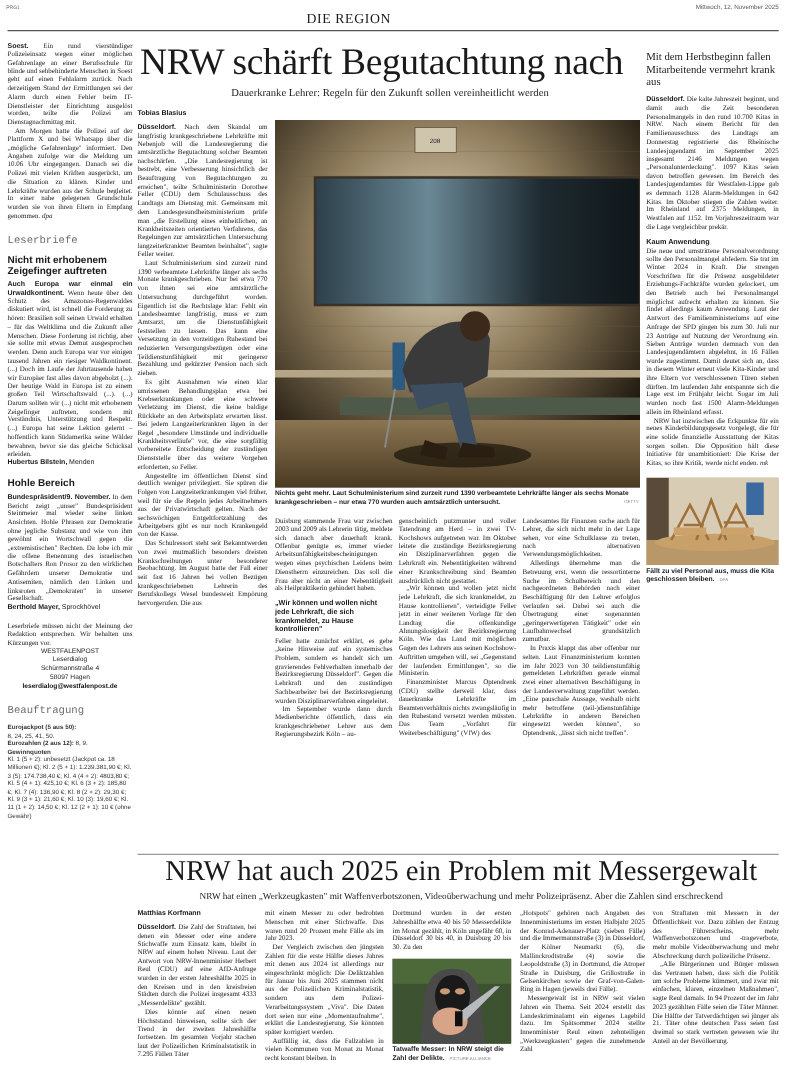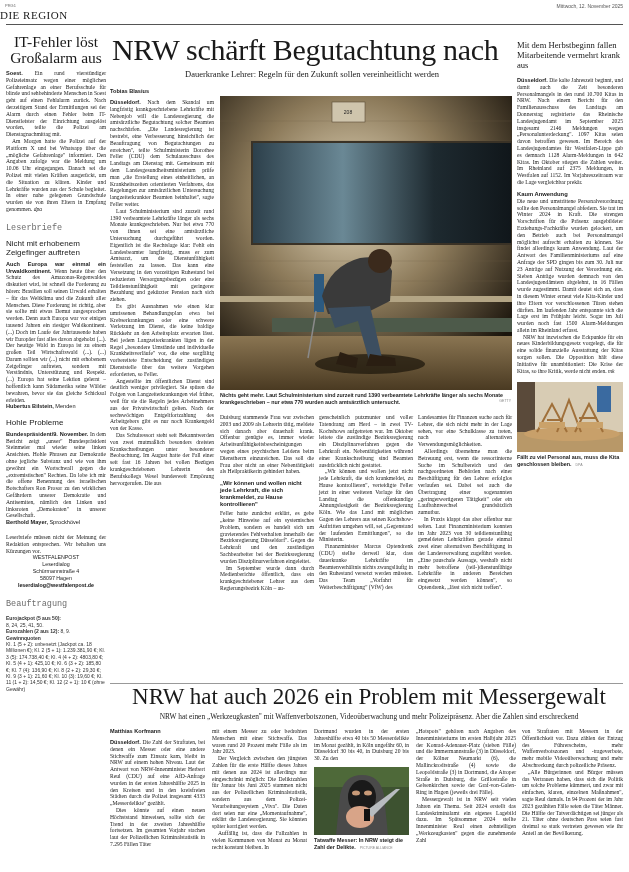--- a/index.html
+++ b/index.html
@@ -10,29 +10,29 @@
   .abs { position: absolute; }
   p { font-size: 5.6px; line-height: 6.8px; text-align: justify; hyphens: auto; }
   p + p { text-indent: 6px; }
   .kick { font-family: "Liberation Sans", sans-serif; font-weight: bold; }
   .bold { font-family: "Liberation Sans", sans-serif; font-weight: bold; }
   .author { font-family: "Liberation Sans", sans-serif; font-weight: bold; font-size: 5.6px; }
   .subhead { font-family: "Liberation Sans", sans-serif; font-weight: bold; font-size: 5.8px; margin-top: 5px; line-height: 7px; }
 
   
   #page-code { left: 5px; top: 3px; font-size: 4px; color: #666; font-family: "Liberation Sans", sans-serif; }
-  #section-title { left: 0; width: 558px; top: 9px; font-size: 11px; letter-spacing: 0.5px; }
+  #section-title { left: 0; width: 558px; top: 9px; text-align: center; font-size: 11px; letter-spacing: 0.5px; }
   #date-line { right: 6px; top: 3px; font-size: 5px; color: #555; font-family: "Liberation Sans", sans-serif; }
   #header-rule { left: 6px; right: 6px; top: 24px; height: 1px; background: #555; }
 
   
   #left-col { left: 6px; top: 34px; width: 100px; }
   #left-col h2 { font-size: 15.5px; line-height: 16px; text-align: center; font-weight: normal; margin-bottom: 4px; }
   .section-label { font-family: Liberation Mono, monospace; color: #6d6d6d; font-size: 8.5px; text-align: left; margin: 10px 0 6px; }
-  .letter-title { font-family: "Liberation Sans", sans-serif; font-weight: normal; font-size: 8px; line-height: 9.5px; margin-bottom: 3px; }
+  .letter-title { font-family: "Liberation Sans", sans-serif; font-weight: bold; font-size: 8px; line-height: 9.5px; margin-bottom: 3px; }
   .center-sans { font-family: "Liberation Sans", sans-serif; font-size: 5.3px; text-align: center; line-height: 7px; color: #222; }
   .lotto p { text-align: left; font-family: "Liberation Sans", sans-serif; font-size: 5px; line-height: 6.4px; color: #333; }
   .lotto p + p { text-indent: 0; }
 
   
   #main-headline { left: 112px; width: 400px; top: 34px; text-align: left; font-size: 30px; line-height: 32px; letter-spacing: -0.3px; }
   #main-subhead { left: 112px; width: 400px; top: 69px; text-align: center; font-size: 8.5px; }
   #main-col1 { left: 110px; top: 88px; width: 104px; }
   #hero-photo { left: 220px; top: 96px; width: 292px; height: 294px; overflow: hidden; background: #2d2418; }
   #hero-caption { left: 220px; top: 392px; width: 292px; font-size: 5.3px; line-height: 6.8px; }
@@ -66,35 +66,34 @@
 </head>
 <body>
 
 <div id="page-code" class="abs">PRG1</div>
 <div id="section-title" class="abs serif">DIE REGION</div>
 <div id="date-line" class="abs">Mittwoch, 12. November 2025</div>
 <div id="header-rule" class="abs"></div>
 
 <div id="left-col" class="abs">
   <article>
-    <h2 class="serif">IT-Fehler löst Großalarm aus</h2>
     <p><span class="kick">Soest.</span> <span>Ein rund vierstündiger Polizeieinsatz wegen einer möglichen Gefahrenlage an einer Berufsschule für blinde und sehbehinderte Menschen in Soest geht auf einen Fehlalarm zurück. Nach derzeitigem Stand der Ermittlungen sei der Alarm durch einen Fehler beim IT-Dienstleister der Einrichtung ausgelöst worden, teilte die Polizei am Dienstagnachmittag mit.</span></p>
     <p><span>Am Morgen hatte die Polizei auf der Plattform X und bei Whatsapp über die „mögliche Gefahrenlage" informiert. Den Angaben zufolge war die Meldung um 10.06 Uhr eingegangen. Danach sei die Polizei mit vielen Kräften ausgerückt, um die Situation zu klären. Kinder und Lehrkräfte wurden aus der Schule begleitet. In einer nahe gelegenen Grundschule wurden sie von ihren Eltern in Empfang genommen.</span> <i>dpa</i></p>
   </article>
 
   <div class="section-label">Leserbriefe</div>
 
   <article>
     <div class="letter-title">Nicht mit erhobenem Zeigefinger auftreten</div>
     <p><span class="kick">Auch Europa war einmal ein Urwaldkontinent.</span> <span>Wenn heute über den Schutz des Amazonas-Regenwaldes diskutiert wird, ist schnell die Forderung zu hören: Brasilien soll seinen Urwald erhalten – für das Weltklima und die Zukunft aller Menschen. Diese Forderung ist richtig, aber sie sollte mit etwas Demut ausgesprochen werden. Denn auch Europa war vor einigen tausend Jahren ein riesiger Waldkontinent. (...) Doch im Laufe der Jahrtausende haben wir Europäer fast alles davon abgeholzt (...). Der heutige Wald in Europa ist zu einem großen Teil Wirtschaftswald (...). (...) Darum sollten wir (...) nicht mit erhobenem Zeigefinger auftreten, sondern mit Verständnis, Unterstützung und Respekt. (...) Europa hat seine Lektion gelernt – hoffentlich kann Südamerika seine Wälder bewahren, bevor sie das gleiche Schicksal erleiden.</span></p>
     <p style="text-indent:0"><span class="bold">Hubertus Bilstein,</span> <span class="sans">Menden</span></p>
   </article>
 
   <article style="margin-top:8px">
-    <div class="letter-title">Hohle Probleme</div>
+    <div class="letter-title">Hohle Bereich</div>
     <p><span class="kick">Bundespräsident/9. November.</span> <span>In dem Bericht zeigt „unser" Bundespräsident Steinmeier mal wieder seine linken Ansichten. Hohle Phrasen zur Demokratie ohne jegliche Substanz und wie von ihm gewöhnt ein Wortschwall gegen die „extremistischen" Rechten. Da lobe ich mir die offene Benennung des israelischen Botschafters Ron Prosor zu den wirklichen Gefährdern unserer Demokratie und Antisemiten, nämlich den Linken und linksroten „Demokraten" in unserer Gesellschaft.</span></p>
     <p style="text-indent:0"><span class="bold">Berthold Mayer,</span> <span class="sans">Sprockhövel</span></p>
   </article>
 
   <p style="margin-top:8px">Leserbriefe müssen nicht der Meinung der Redaktion entsprechen. Wir behalten uns Kürzungen vor.</p>
   <div class="center-sans">
     <div>WESTFALENPOST</div>
     <div>Leserdialog</div>
     <div>Schürmannstraße 4</div>
     <div>58097 Hagen</div>
@@ -212,21 +211,21 @@
       <g fill="#caa26a">
           <rect x="22" y="40" width="26" height="6"></rect>
           <rect x="60" y="40" width="26" height="6"></rect>
         </g>
     </svg>
   </div>
   <div class="caption-bold"><span>Fällt zu viel Personal aus, muss die Kita geschlossen bleiben.</span><span class="credit">DPA</span></div>
 </div>
 
 <div id="bottom-rule" class="abs"></div>
-<h1 id="bottom-headline" class="abs serif" style="font-weight:normal">NRW hat auch 2026 ein Problem mit Messergewalt</h1>
+<h1 id="bottom-headline" class="abs serif" style="font-weight:normal">NRW hat auch 2025 ein Problem mit Messergewalt</h1>
 <div id="bottom-subhead" class="abs serif">NRW hat einen „Werkzeugkasten" mit Waffenverbotszonen, Videoüberwachung und mehr Polizeipräsenz. Aber die Zahlen sind erschreckend</div>
 
 <div id="bottom-col1" class="abs">
   <div class="author" style="margin-bottom:5px">Matthias Korfmann</div>
   <p><span class="kick">Düsseldorf.</span> <span>Die Zahl der Straftaten, bei denen ein Messer oder eine andere Stichwaffe zum Einsatz kam, bleibt in NRW auf einem hohen Niveau. Laut der Antwort von NRW-Innenminister Herbert Reul (CDU) auf eine AfD-Anfrage wurden in der ersten Jahreshälfte 2025 in den Kreisen und in den kreisfreien Städten durch die Polizei insgesamt 4333 „Messerdelikte" gezählt.</span></p>
   <p>Dies könnte auf einen neuen Höchststand hinweisen, sollte sich der Trend in der zweiten Jahreshälfte fortsetzen. Im gesamten Vorjahr stachen laut der Polizeilichen Kriminalstatistik in 7.295 Fällen Täter</p>
 </div>
 <div id="bottom-col2" class="abs">
   <p style="text-indent:0">mit einem Messer zu oder bedrohten Menschen mit einer Stichwaffe. Das waren rund 20 Prozent mehr Fälle als im Jahr 2023.</p>
   <p>Der Vergleich zwischen den jüngsten Zahlen für die erste Hälfte dieses Jahres mit denen aus 2024 ist allerdings nur eingeschränkt möglich: Die Deliktzahlen für Januar bis Juni 2025 stammen nicht aus der Polizeilichen Kriminalstatistik, sondern aus dem Polizei-Verarbeitungssystem „Viva". Die Daten dort seien nur eine „Momentaufnahme", erklärt die Landesregierung. Sie könnten später korrigiert werden.</p>

